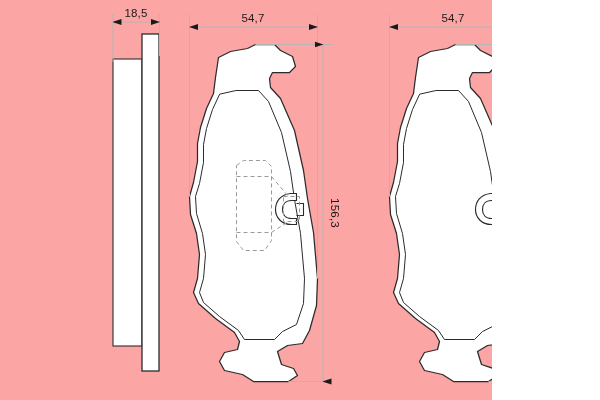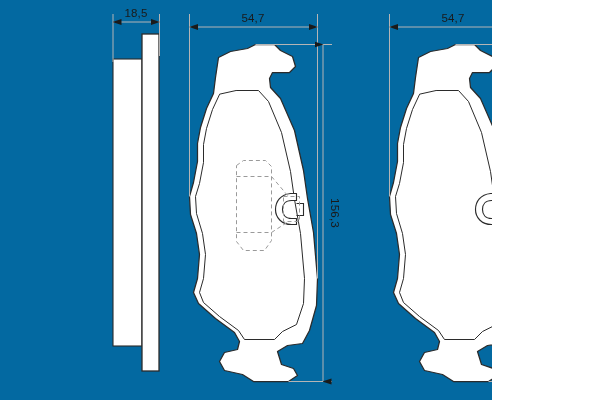--- a/index.html
+++ b/index.html
@@ -8,21 +8,21 @@
     padding: 0;
     background: #ffffff;
   }
   body {
     font-family: "Liberation Sans", sans-serif;
   }
   #sheet {
     position: relative;
     width: 492px;
     height: 400px;
-    background: #0369a1;
+    background: #fca5a5;
     overflow: hidden;
   }
   #sheet svg {
     position: absolute;
     top: 0;
     left: 0;
   }
   .dim-text {
     font-family: "Liberation Sans", sans-serif;
     font-size: 11.5px;

